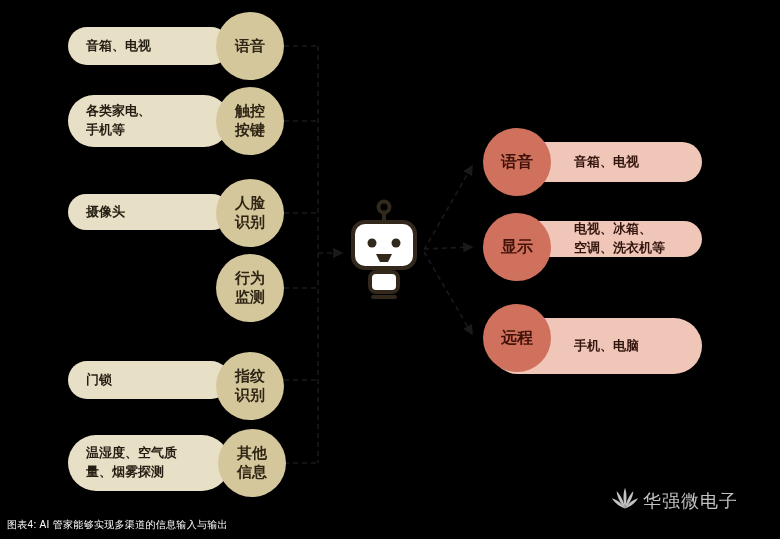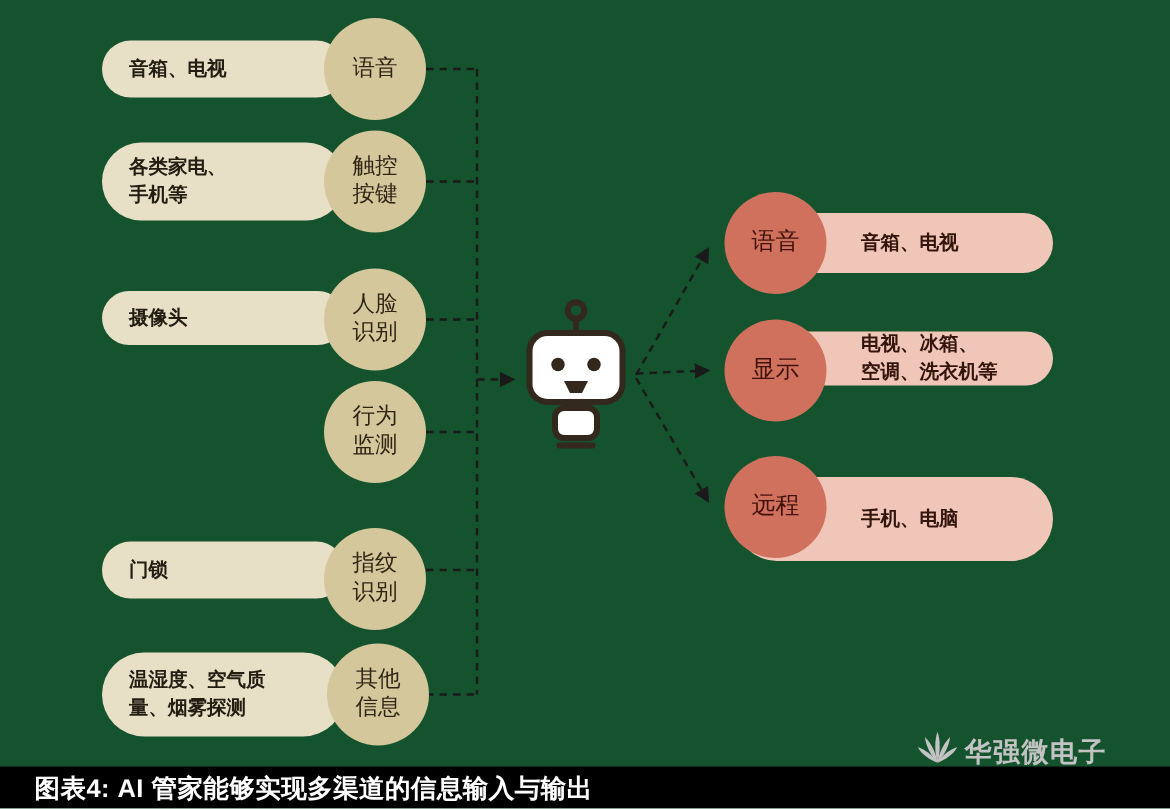--- a/index.html
+++ b/index.html
@@ -1,17 +1,17 @@
 <!DOCTYPE html>
 <html style="--left-pill: #e8e0c6; --left-circle: #d5c79c; --left-circle-text: #2f2514; --right-pill: #efc6b7; --right-circle: #d0715e; --right-circle-text: #401208; --line: #1a1a1a; --text: #201a12; --caption-bg: #000000; --caption-text: #ffffff; --watermark-gray: #c3c3c3;"><head>
 <meta charset="utf-8">
 <style>
   html,body{margin:0;padding:0;background:#fff;}
   .canvas{
-    position:relative;width:780px;height:539px;background:#14532d;overflow:hidden;
+    position:relative;width:780px;height:539px;background:#000000;overflow:hidden;
     font-family:"Liberation Sans","DejaVu Sans",sans-serif;
     color:var(--text,#201a12);
   }
   .connectors{position:absolute;left:0;top:0;z-index:1;}
   .connectors .lines{stroke:var(--line,#1a1a1a);}
   .connectors marker path{fill:var(--line,#1a1a1a);}
 
   .pill{
     position:absolute;display:flex;align-items:center;z-index:2;
     border-radius:28px;box-sizing:border-box;
@@ -30,41 +30,41 @@
   }
   .right-pill .pill-text{color:#33150d;font-weight:700;}
 
   .circle{
     position:absolute;width:68px;height:68px;border-radius:50%;z-index:3;
     display:flex;align-items:center;justify-content:center;text-align:center;
   }
   .left-circle{background:var(--left-circle,#d5c79c);}
   .right-circle{background:var(--right-circle,#d0715e);}
   .circle-text{
-    white-space:pre-line;font-size:15px;font-weight:400;line-height:1.25;
+    white-space:pre-line;font-size:15px;font-weight:700;line-height:1.25;
     color:var(--left-circle-text,#2f2514);
   }
   .right-circle .circle-text{color:var(--right-circle-text,#401208);font-size:16px;}
 
   .robot{position:absolute;left:346px;top:198px;width:76px;height:110px;z-index:3;}
 
   .caption-bar{
     position:absolute;left:0;top:511px;width:780px;height:28px;
     background:var(--caption-bg,#000);display:flex;align-items:center;z-index:5;
   }
   .caption-text{
-    color:var(--caption-text,#fff);font-size:17px;font-weight:700;padding-left:23px;
+    color:var(--caption-text,#fff);font-size:10px;font-weight:400;padding-left:7px;
     letter-spacing:.3px;white-space:nowrap;
   }
 
   .watermark{
     position:absolute;left:612px;top:487px;display:flex;align-items:center;gap:5px;z-index:6;
   }
   .watermark-text{
-    color:var(--watermark-gray,#c3c3c3);font-size:18px;font-weight:700;letter-spacing:1px;
+    color:var(--watermark-gray,#c3c3c3);font-size:18px;font-weight:400;letter-spacing:1px;
   }
 </style>
 </head>
 <body>
 
 <div class="canvas">
 
   <svg class="connectors" width="780" height="539" viewBox="0 0 780 539">
     <defs>
       <marker id="arrow" viewBox="0 0 10 10" refX="8.5" refY="5" markerWidth="6.5" markerHeight="6.5" orient="auto-start-reverse">

